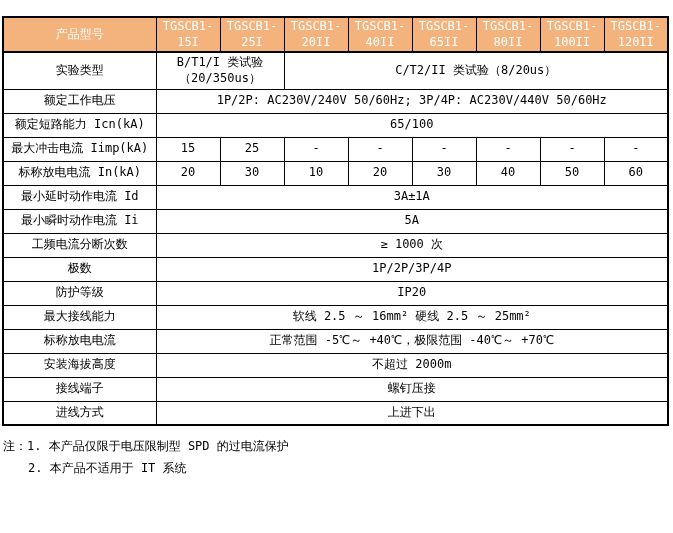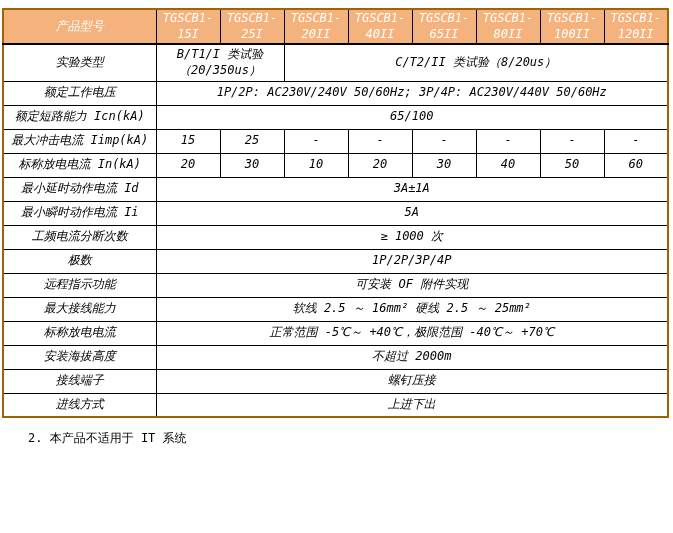--- a/index.html
+++ b/index.html
@@ -9,23 +9,22 @@
     background: #ffffff;
     font-family: "DejaVu Sans Mono", "Liberation Mono", monospace;
     color: #000000;
   }
   .page { width: 673px; height: 533px; overflow: hidden; }
 
   table.spec-table {
     border-collapse: collapse;
     table-layout: fixed;
     width: 666px;
-    margin: 8px 0 0 2px;
-    border: 2px solid #a16207;
-    font-style: italic;
+    margin: 16px 0 0 2px;
+    border: 2px solid #000000;
   }
   .spec-table th, .spec-table td {
     border: 1px solid #000;
     text-align: center;
     vertical-align: middle;
     padding: 1px 2px;
     font-size: 12px;
     font-weight: normal;
     line-height: 1.3;
     overflow: hidden;
@@ -135,25 +134,25 @@
     <tr>
       <td class="lbl">工频电流分断次数</td>
       <td colspan="8">≥ 1000 次</td>
     </tr>
 
     <tr>
       <td class="lbl">极数</td>
       <td colspan="8">1P/2P/3P/4P</td>
     </tr>
 
+    <tr>
+      <td class="lbl">防护等级</td>
+      <td colspan="8">IP20</td>
+    </tr>
 
-    <tr>
-      <td class="lbl">远程指示功能</td>
-      <td colspan="8">可安装 OF 附件实现</td>
-    </tr>
 
     <tr>
       <td class="lbl">最大接线能力</td>
       <td colspan="8">软线 2.5 ～ 16mm² 硬线 2.5 ～ 25mm²</td>
     </tr>
 
     <tr>
       <td class="lbl">标称放电电流</td>
       <td colspan="8">正常范围 -5℃～ +40℃，极限范围 -40℃～ +70℃</td>
     </tr>
@@ -171,16 +170,17 @@
     <tr>
       <td class="lbl">进线方式</td>
       <td colspan="8">上进下出</td>
     </tr>
 
 
   </tbody>
     </table>
 
   <div class="notes">
+    <div class="note-line"><span class="note-prefix">注：</span><span>1. 本产品仅限于电压限制型 SPD 的过电流保护</span></div>
     <div class="note-line indent">2. 本产品不适用于 IT 系统</div>
   </div>
 
 </div>
 
 </body></html>

